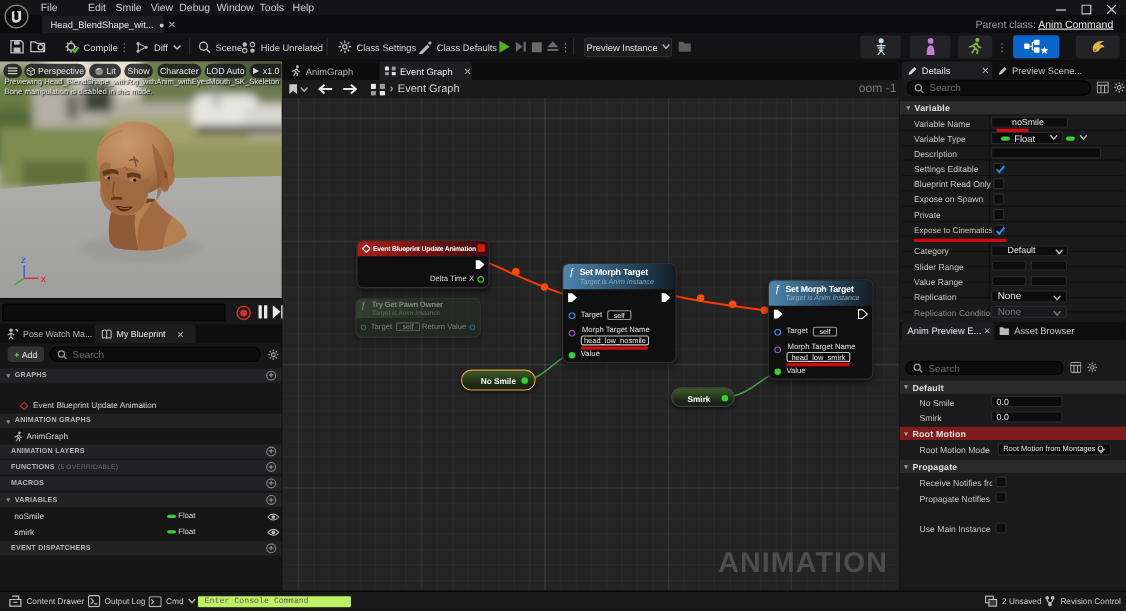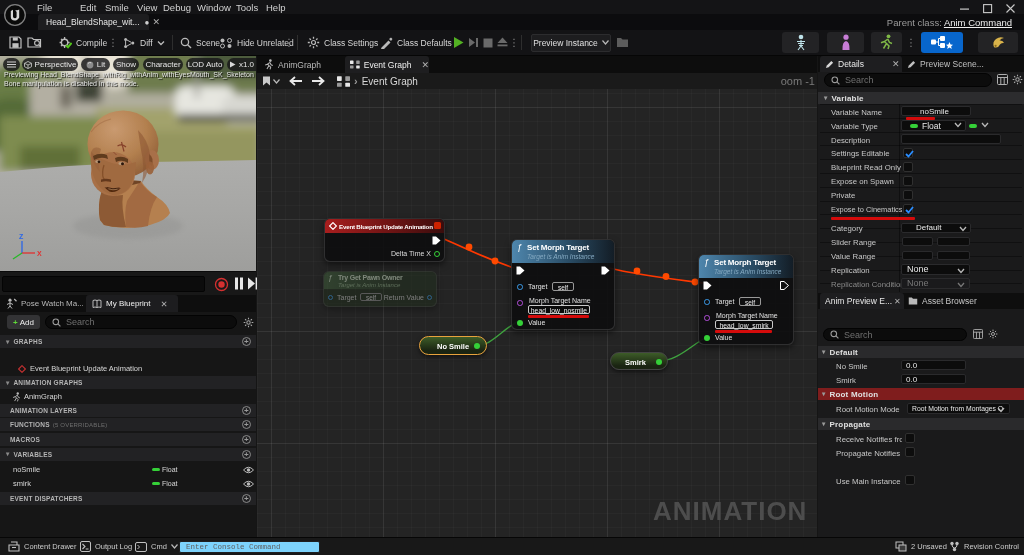--- a/index.html
+++ b/index.html
@@ -777,21 +777,21 @@
  <div class="sbitem" style="left:135px">
   <svg width="12" height="10" viewBox="0 0 12 10">
           <rect x="0.5" y="0.5" width="11" height="9" rx="1.5" fill="none" stroke="#c0c0c0" stroke-width="1"></rect>
           <path d="M2.5 3 L4.5 5 L2.5 7" stroke="#c0c0c0" stroke-width="1"></path>
         </svg>
   <span>Cmd</span>
   <svg width="7" height="5" viewBox="0 0 7 5">
           <path d="M0.5 0.5 L3.5 4 L6.5 0.5" stroke="#b9b9b9" stroke-width="1.2" fill="none"></path>
         </svg>
  </div>
- <div class="abs" style="left:179px;top:3px;width:141px;height:12px;background:#7dd3fc;border:1px solid #1f1f1f;border-radius:2px;display:flex;align-items:center">
+ <div class="abs" style="left:179px;top:3px;width:141px;height:12px;background:#bef264;border:1px solid #1f1f1f;border-radius:2px;display:flex;align-items:center">
   <span style="font-family:'Liberation Mono',monospace;font-size:7.5px;color:#5f5f5f;margin-left:6px">Enter Console Command</span>
  </div>
  <div class="sbitem" style="left:895px">
   <svg width="12" height="11" viewBox="0 0 12 11">
           <rect x="1" y="1" width="7" height="6" fill="none" stroke="#c0c0c0" stroke-width="1"></rect>
           <rect x="4" y="4" width="7" height="6" fill="#3a3a3a" stroke="#c0c0c0" stroke-width="1"></rect>
         </svg>
   <span>2 Unsaved</span>
  </div>
  <div class="sbitem" style="left:949px">

